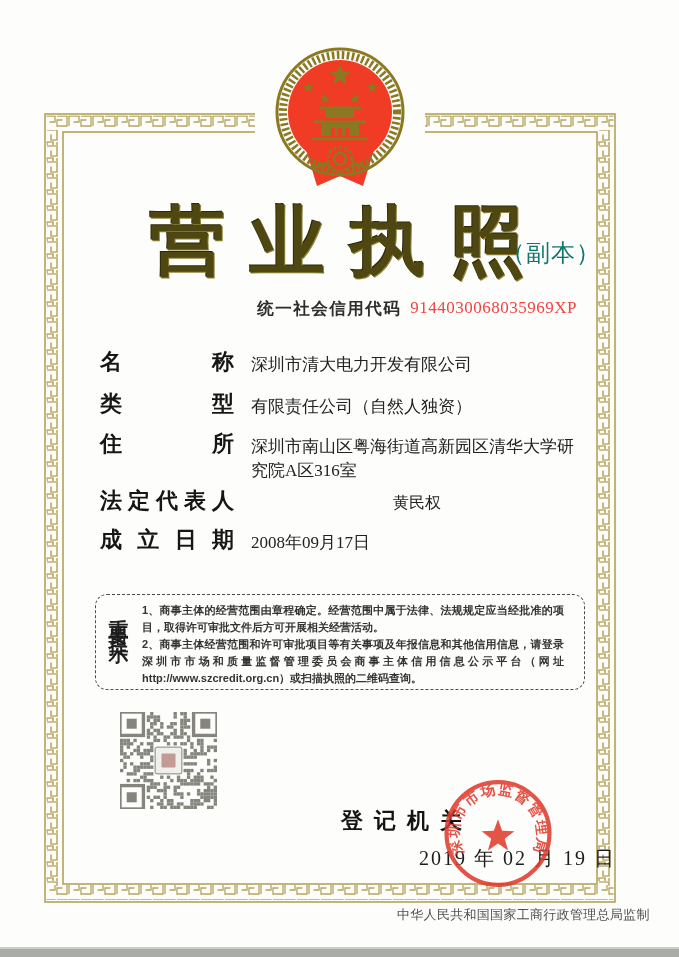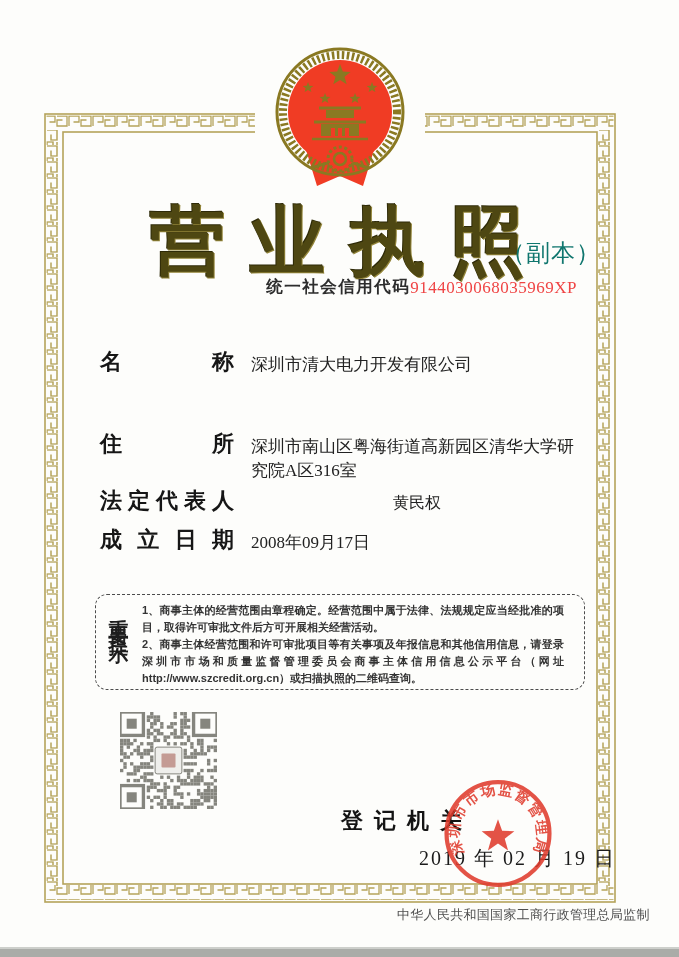--- a/index.html
+++ b/index.html
@@ -25,21 +25,21 @@
     color:#4e4712;white-space:nowrap;
     font-family:"Liberation Sans",sans-serif;
     text-shadow:1px 1px 0 #93853a, -1px -1px 0 #2e2a08;
   }
   #subtitle{
     left:501px;top:237px;font-size:24px;color:#0f766e;letter-spacing:1px;
     font-family:"Liberation Sans",sans-serif;white-space:nowrap;
   }
 
   
-  #credit-line{top:276px;right:102px;display:flex;align-items:flex-end;white-space:nowrap;}
+  #credit-line{top:298px;right:102px;display:flex;gap:9px;align-items:flex-start;white-space:nowrap;}
   #credit-line .lab{font-size:16.5px;font-weight:700;color:#2d2d2d;letter-spacing:1.5px;}
   #credit-line .code{font-size:17px;color:#ef4444;font-family:"Liberation Serif",serif;letter-spacing:.5px;}
 
   
   #fields{left:100px;top:350px;width:492px;height:232px;}
   .frow{position:absolute;left:0;display:flex;align-items:flex-start;}
   .flabel{
     width:134px;margin-right:17px;flex:none;
     font-size:22px;font-weight:600;color:#161616;
     text-align:justify;text-align-last:justify;line-height:1.1;
@@ -145,20 +145,24 @@
 
 <div id="credit-line" class="abs">
   <span class="lab">统一社会信用代码</span>
   <span class="code">9144030068035969XP</span>
 </div>
 
 <div id="fields" class="abs">
   <div class="frow" style="top:0">
     <div class="flabel">名称</div>
     <div class="fvalue">深圳市清大电力开发有限公司</div>
+  </div>
+  <div class="frow" style="top:42px">
+    <div class="flabel">类型</div>
+    <div class="fvalue">有限责任公司（自然人独资）</div>
   </div>
   <div class="frow" style="top:82px">
     <div class="flabel">住所</div>
     <div class="fvalue">深圳市南山区粤海街道高新园区清华大学研究院A区316室</div>
   </div>
   <div class="frow small" style="top:139px">
     <div class="flabel">法定代表人</div>
     <div class="fvalue">黄民权</div>
   </div>
   <div class="frow" style="top:178px">

